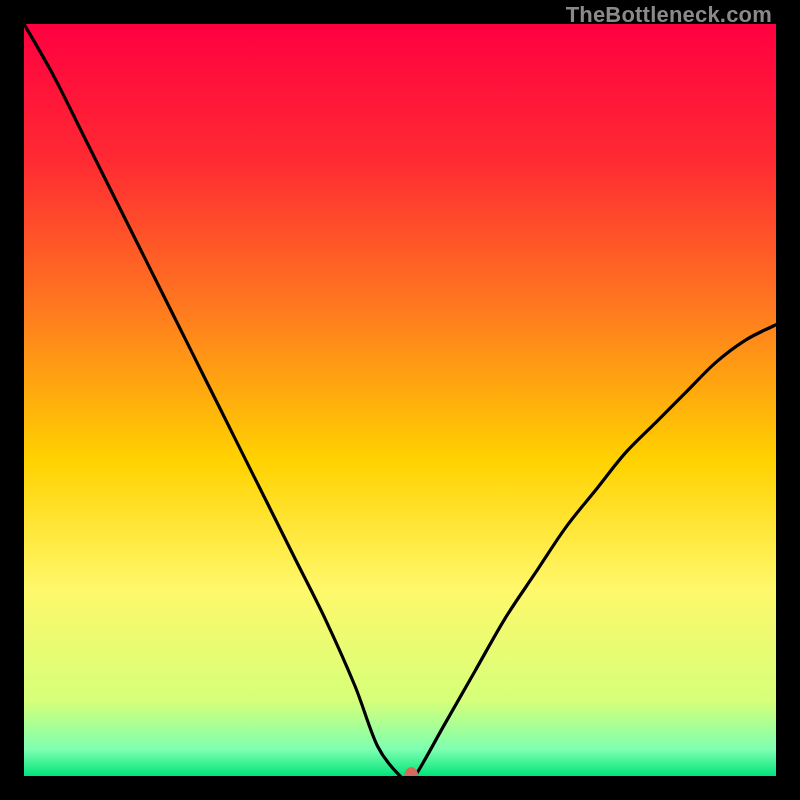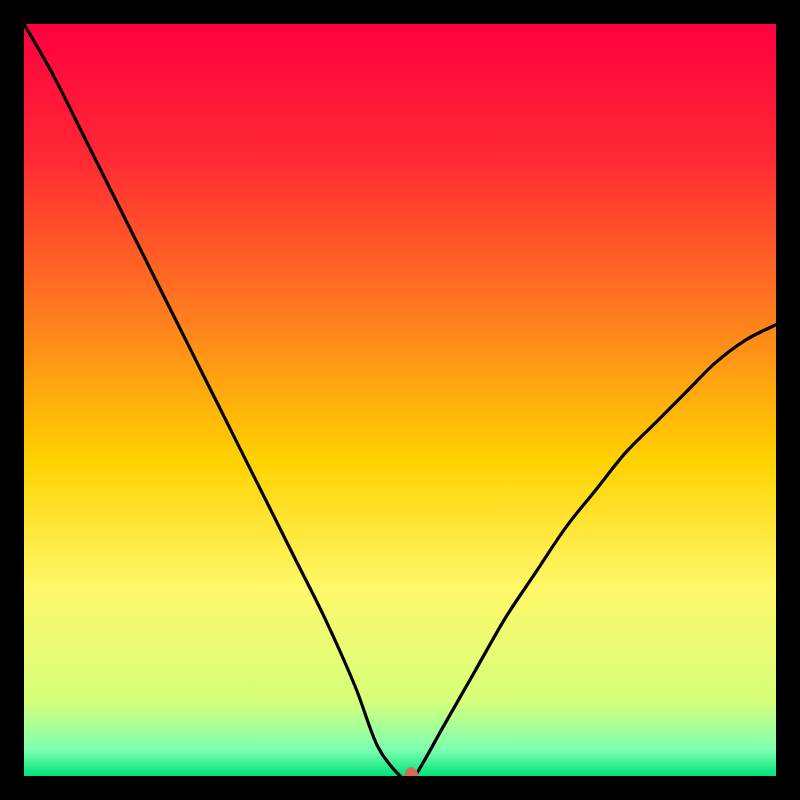--- a/index.html
+++ b/index.html
@@ -50,13 +50,14 @@
           <stop offset="75%" stop-color="#fff86a"></stop>
           <stop offset="90%" stop-color="#d6ff7a"></stop>
           <stop offset="96.5%" stop-color="#7dffb0"></stop>
           <stop offset="100%" stop-color="#00e47a"></stop>
         </linearGradient>
     </defs>
     <rect x="0" y="0" width="752" height="752" fill="url(#bg-grad)"></rect>
     <path id="curve-path" fill="none" stroke="#000" stroke-width="3.2" stroke-linejoin="round" stroke-linecap="round" d="M 0 0 C 5.013333333333334 8.773333333333332, 20.053333333333335 33.839999999999975, 30.080000000000002 52.639999999999986 C 40.10666666666667 71.44, 50.13333333333334 92.74666666666673, 60.160000000000004 112.80000000000007 C 70.18666666666667 132.8533333333334, 80.21333333333332 152.90666666666672, 90.24 172.96000000000004 C 100.26666666666667 193.01333333333335, 110.29333333333334 213.06666666666666, 120.32000000000001 233.12 C 130.34666666666666 253.17333333333335, 140.37333333333333 273.2266666666667, 150.4 293.28000000000003 C 160.42666666666668 313.33333333333337, 170.45333333333332 333.38666666666666, 180.48 353.44 C 190.50666666666666 373.49333333333334, 200.53333333333336 393.5466666666666, 210.56000000000003 413.59999999999997 C 220.5866666666667 433.6533333333333, 230.61333333333334 453.70666666666665, 240.64000000000001 473.76 C 250.66666666666669 493.81333333333333, 260.6933333333333 513.8666666666668, 270.71999999999997 533.9200000000001 C 280.7466666666666 553.9733333333334, 290.7733333333333 572.7733333333334, 300.8 594.08 C 310.8266666666667 615.3866666666667, 322.1066666666667 640.4533333333334, 330.88 661.76 C 339.6533333333333 683.0666666666666, 345.92 706.88, 353.44 721.92 C 360.96 736.9599999999999, 370.9866666666667 746.9866666666667, 376 752 C 381.0133333333333 757.0133333333333, 381.0133333333333 752, 383.52 752 C 386.02666666666664 752, 384.7733333333333 760.7733333333333, 391.04 752 C 397.30666666666673 743.2266666666667, 411.0933333333334 716.9066666666666, 421.12000000000006 699.36 C 431.1466666666667 681.8133333333334, 441.17333333333335 664.2666666666667, 451.2 646.72 C 461.22666666666663 629.1733333333334, 471.25333333333333 610.3733333333333, 481.28000000000003 594.08 C 491.30666666666673 577.7866666666667, 501.33333333333337 564, 511.36 548.96 C 521.3866666666667 533.9200000000001, 531.4133333333333 517.6266666666667, 541.4399999999999 503.84 C 551.4666666666666 490.0533333333333, 561.4933333333333 478.7733333333333, 571.52 466.24 C 581.5466666666666 453.7066666666667, 591.5733333333334 439.91999999999996, 601.6 428.64 C 611.6266666666667 417.36, 621.6533333333333 408.58666666666664, 631.68 398.56 C 641.7066666666666 388.53333333333336, 651.7333333333333 378.50666666666666, 661.76 368.48 C 671.7866666666666 358.4533333333334, 681.8133333333334 347.1733333333333, 691.84 338.4 C 701.8666666666667 329.62666666666667, 711.8933333333333 322.1066666666667, 721.92 315.84000000000003 C 731.9466666666666 309.5733333333334, 746.9866666666667 303.3066666666667, 752 300.8"></path>
     <ellipse id="marker-dot" fill="#d46a5a" cx="387.28000000000003" cy="752" rx="7" ry="9"></ellipse>
   </svg>
+  <div class="watermark">TheBottleneck.com</div>
 </div>
 
 </body></html>

